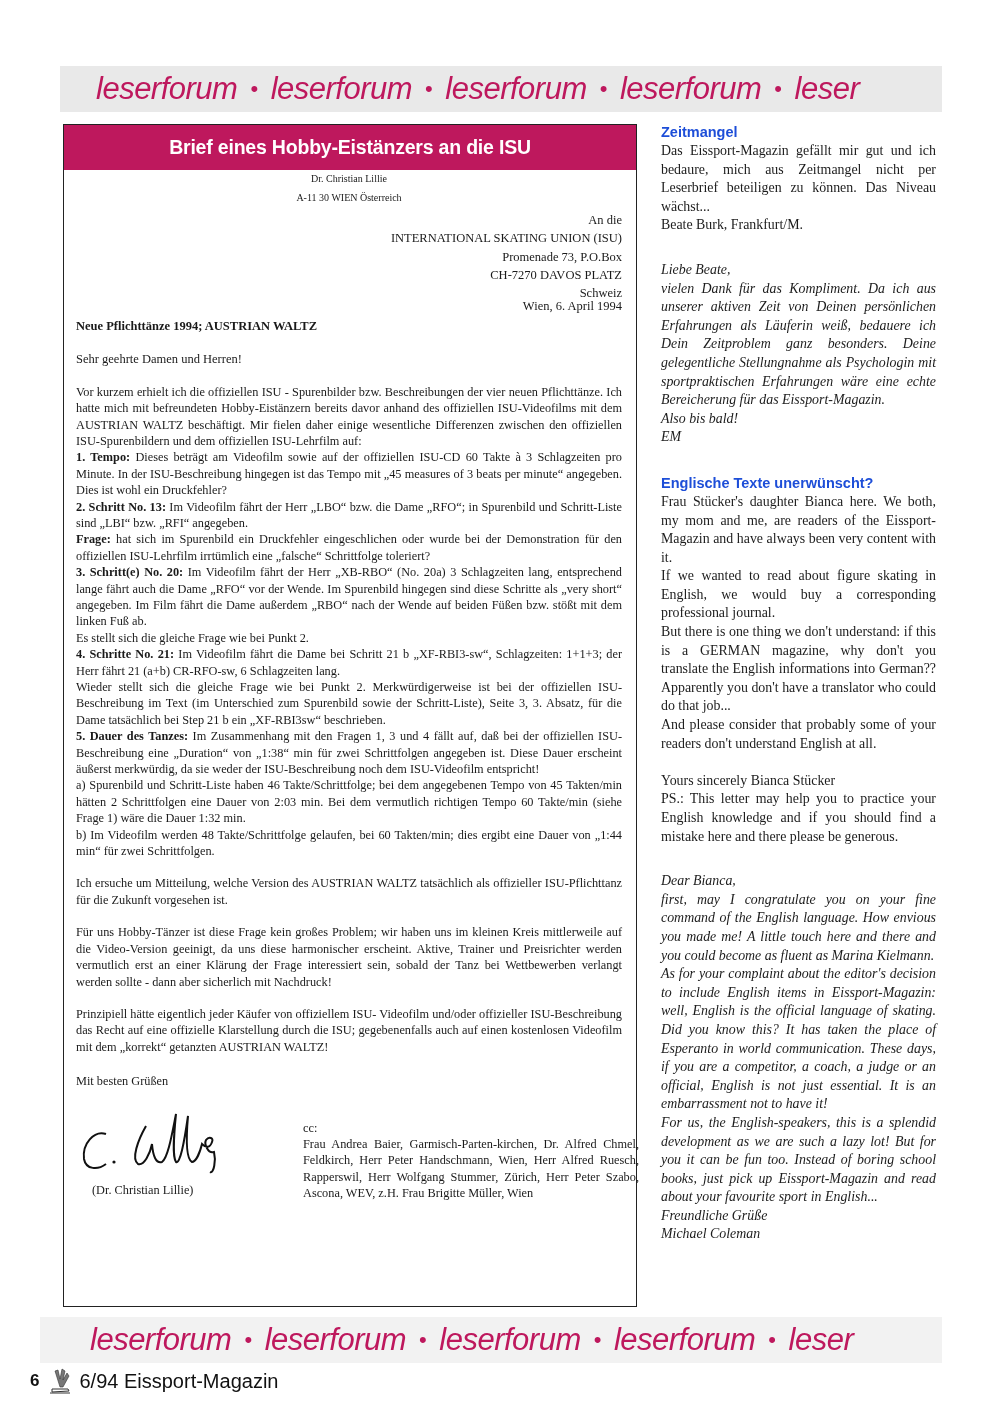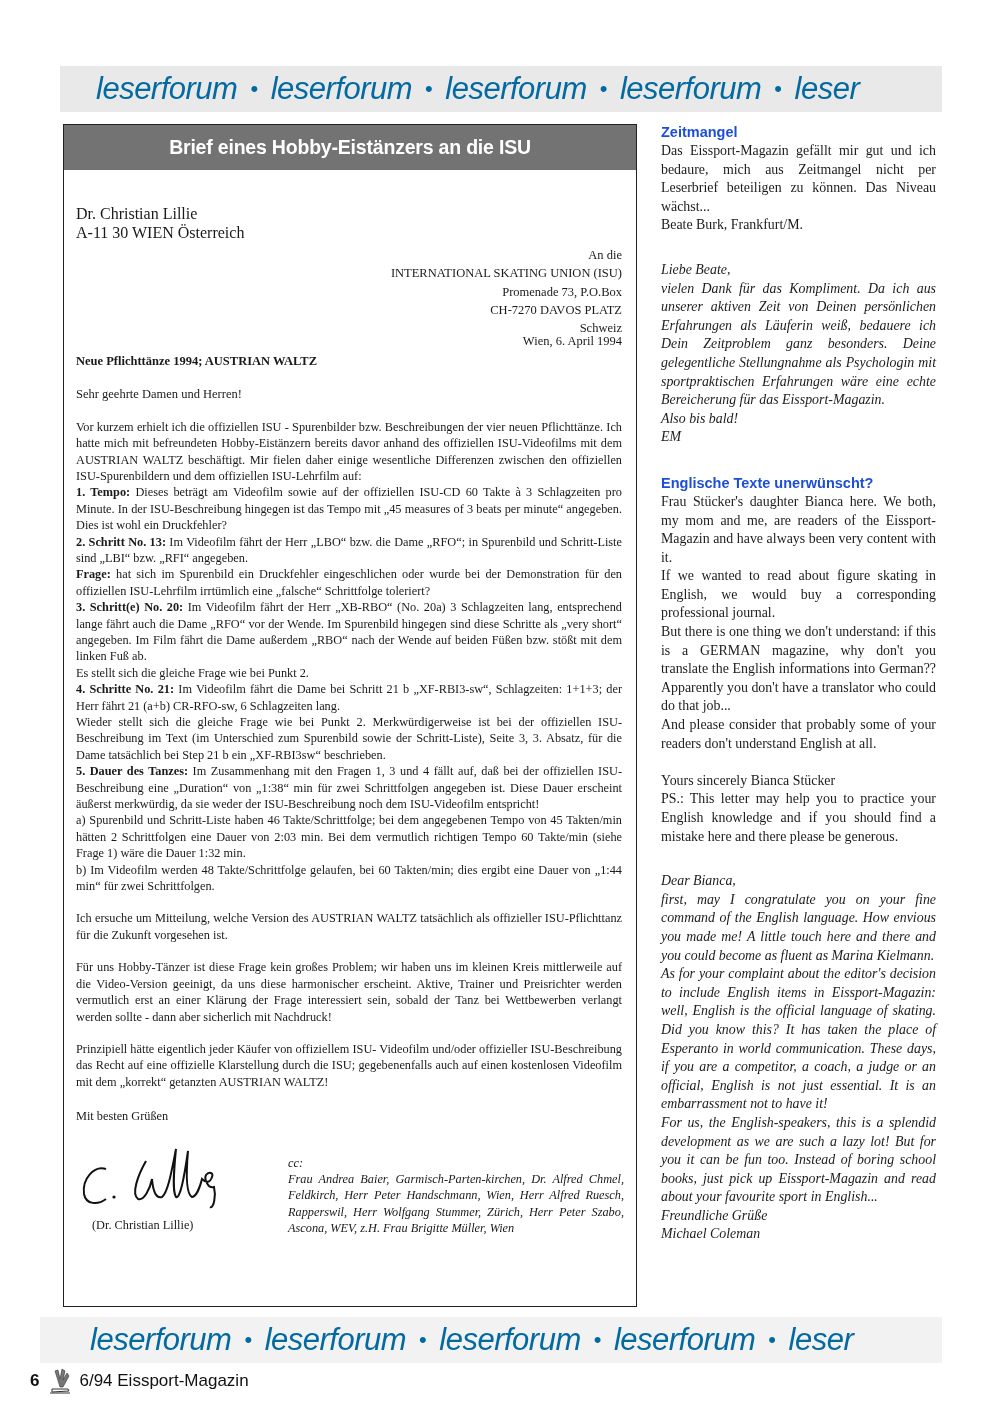--- a/index.html
+++ b/index.html
@@ -1,53 +1,53 @@
 <!DOCTYPE html>
 <html><head>
 <meta charset="utf-8">
 <style>
   html, body { margin: 0; padding: 0; background: #ffffff; }
   body { width: 1000px; height: 1412px; position: relative; overflow: hidden; color: #1a1a1a; }
   .banner {
     position: absolute; left: 60px; width: 882px; height: 46px;
     background: #e9e9e9;
     font-family: "Liberation Sans", sans-serif; font-style: italic;
-    font-size: 31px; letter-spacing: -0.5px; color: #0369a1;
+    font-size: 31px; letter-spacing: -0.5px; color: #be185d;
     line-height: 46px; white-space: nowrap; overflow: hidden;
   }
   .banner span { display: inline-block; }
   .banner.top { top: 66px; padding-left: 36px; box-sizing: border-box; }
   .banner.bottom { top: 1317px; left: 40px; width: 902px; padding-left: 50px; box-sizing: border-box; background: #f2f2f2; }
   .banner .bullet { margin: 0 13px; font-style: normal; font-size: 22px; vertical-align: 3px; }
 
   
   .letter {
     position: absolute; left: 63px; top: 124px; width: 574px; height: 1183px;
     border: 1.5px solid #222; box-sizing: border-box;
     font-family: "Liberation Serif", serif; font-size: 12.3px; line-height: 16.4px;
   }
   .letter-title {
-    background: #737373; color: #fff; height: 45px; line-height: 45px;
+    background: #be185d; color: #fff; height: 45px; line-height: 45px;
     text-align: center; font-family: "Liberation Sans", sans-serif;
     font-weight: bold; font-size: 19.5px; letter-spacing: -0.2px;
   }
   .letter-body { padding: 0 14px 0 12px; position: relative; }
-  .sender { text-align: left; margin-top: 35px; line-height: 18.5px; font-size: 16px; }
+  .sender { text-align: center; line-height: 18.5px; font-size: 10px; }
   .recipient { margin-top: 4px; line-height: 18.3px; font-size: 12.5px; text-align: right; }
   .date { text-align: right; margin-top: -4px; font-size: 12.5px; }
   .subject { font-weight: bold; margin-top: 3px; font-size: 12.5px; }
   .salutation { margin-top: 17px; font-size: 12.5px; }
   .para { margin-top: 16px; text-align: justify; }
   .para p { margin: 0; text-align: justify; }
   .para b { font-weight: bold; }
   .signoff { margin-top: 18px; }
   .sig-row { position: relative; height: 120px; margin-top: 8px; }
   .signature { position: absolute; left: 0; top: 6px; width: 170px; height: 75px; }
   .signer { position: absolute; left: 16px; top: 84px; }
-  .cc { position: absolute; left: 212px; top: 22px; width: 336px; text-align: justify; font-style: italic; }
+  .cc { position: absolute; left: 227px; top: 22px; width: 336px; text-align: justify; }
   .cc-label { display: block; }
 
   
   .right {
     position: absolute; left: 661px; top: 122px; width: 275px;
     font-family: "Liberation Serif", serif; font-size: 13.9px; line-height: 18.6px;
     color: #1c1c1c;
   }
   .right h3 {
     margin: 0; font-family: "Liberation Sans", sans-serif; font-weight: bold;
@@ -59,21 +59,21 @@
   .gap-lg { height: 26px; }
 
   
   .footer {
     position: absolute; left: 30px; top: 1366px; height: 30px;
     font-family: "Liberation Sans", sans-serif; color: #111;
     display: flex; align-items: center;
   }
   .page-num { font-weight: bold; font-size: 17px; margin-right: 8px; }
   .logo { width: 26px; height: 28px; margin-right: 6px; }
-  .issue { font-size: 17px; }
+  .issue { font-size: 20px; }
 </style>
 </head>
 <body>
 
 <div class="banner top">
   <span>leserforum</span><span class="bullet">•</span><span>leserforum</span><span class="bullet">•</span><span>leserforum</span><span class="bullet">•</span><span>leserforum</span><span class="bullet">•</span><span>leser</span>
 </div>
 
 <div class="letter">
   <div class="letter-title">Brief eines Hobby-Eistänzers an die ISU</div>

